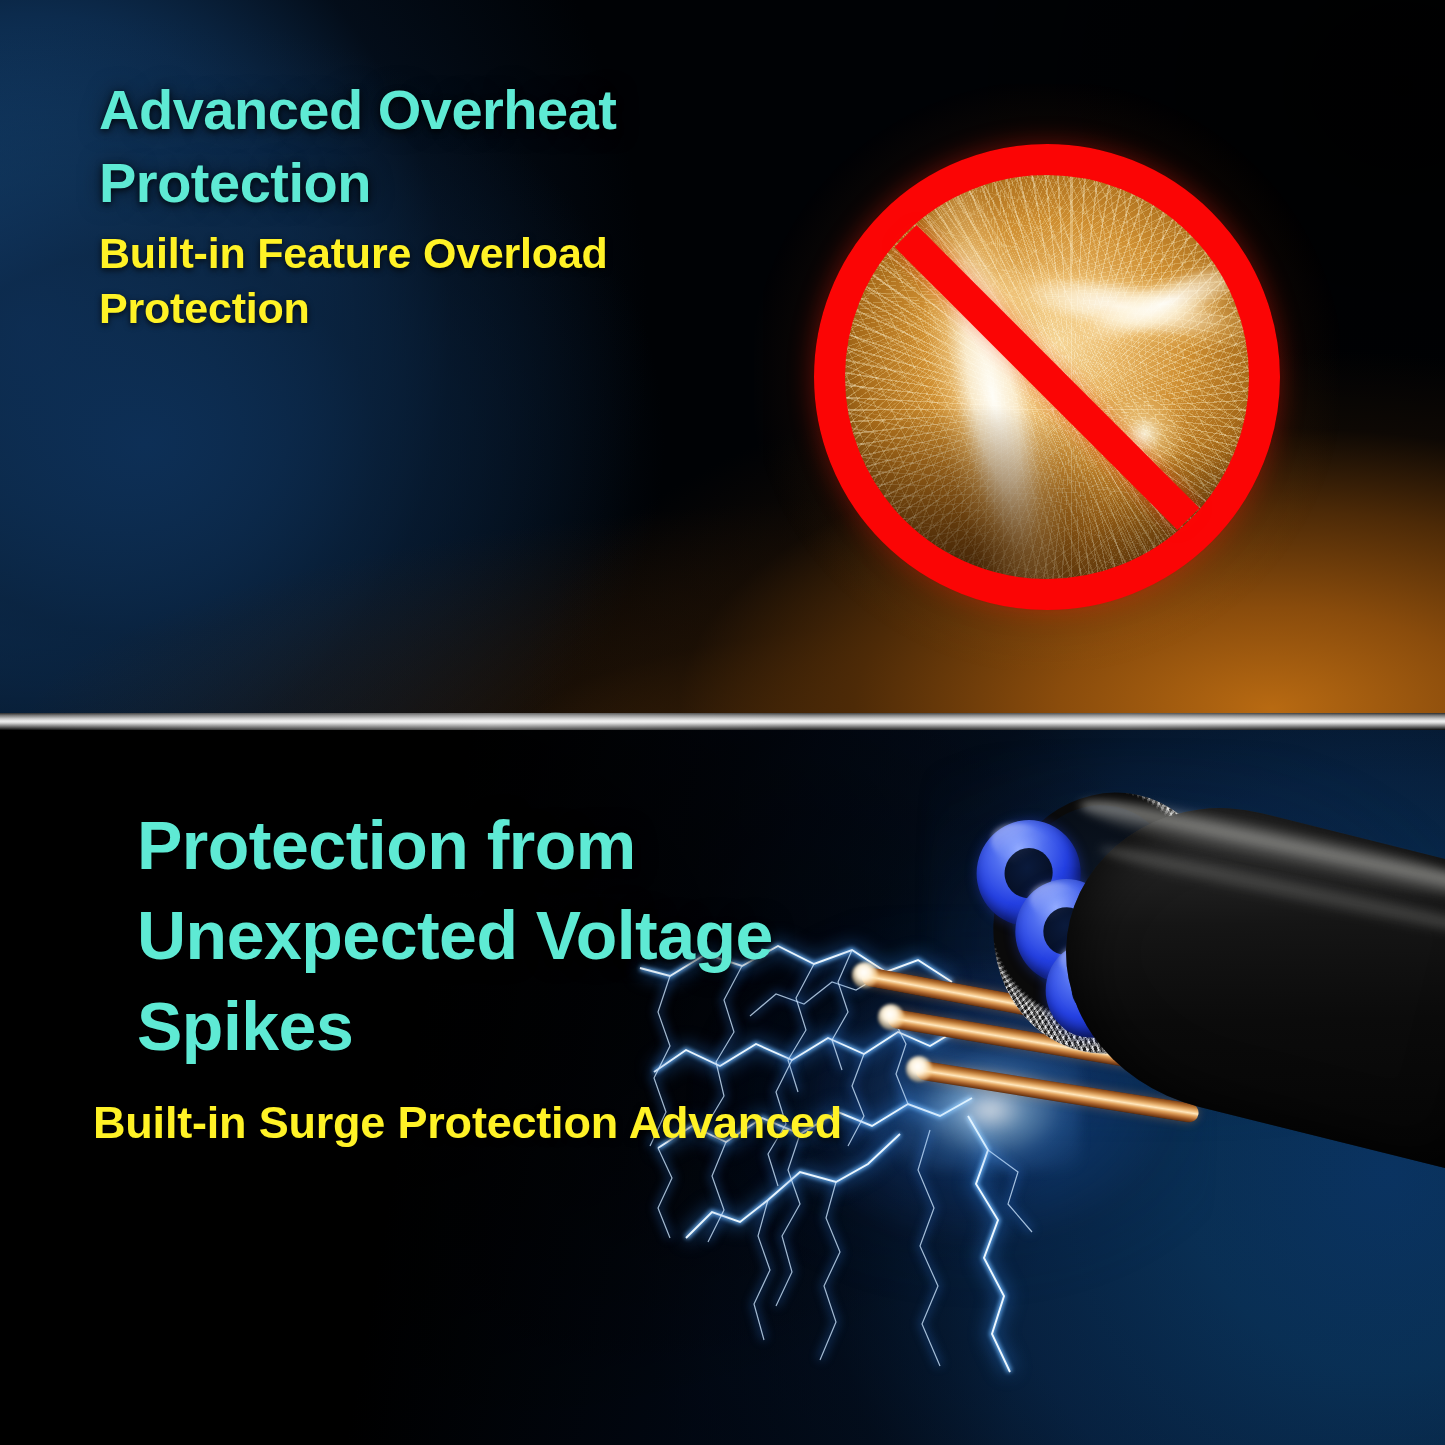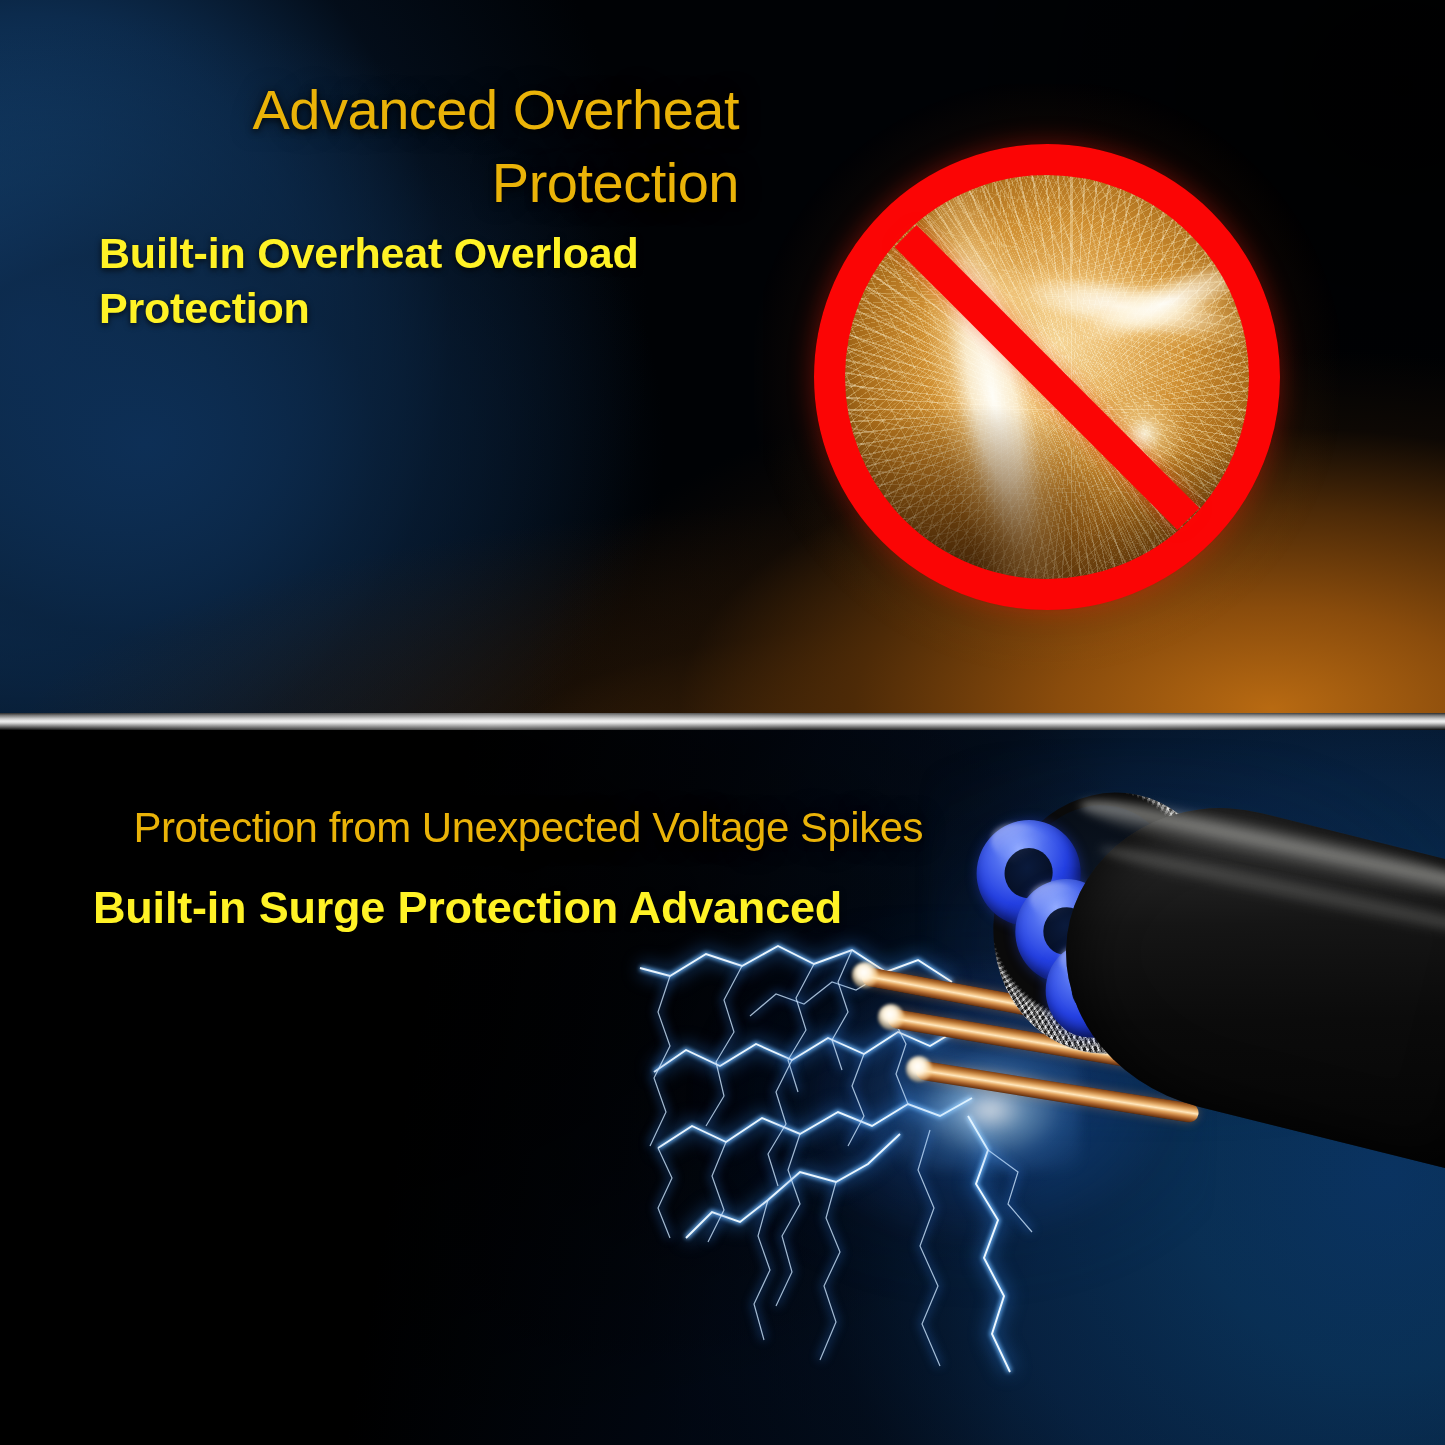--- a/index.html
+++ b/index.html
@@ -108,28 +108,27 @@
         rgba(120,120,120,0.0) 100%);
   }
 
   
   .textblock { position: absolute; z-index: 30; }
   #top-text  { left: 99px; top: 74px;  width: 640px; }
   #bot-text  { left: 93px; top: 800px; width: 830px; }
 
   .headline {
     margin: 0;
-    color: #eab308;
-    font-weight: 400;
+    color: #5eead4;
+    font-weight: 700;
     letter-spacing: -0.5px;
     text-shadow: 0 2px 7px rgba(0,0,0,0.85), 0 0 22px rgba(0,0,0,0.5);
-    text-align: right;
   }
   #top-text .headline { font-size: 56px; line-height: 1.30; }
-  #bot-text .headline { font-size: 42px; line-height: 1.33; }
+  #bot-text .headline { font-size: 68px; line-height: 1.33; margin-left: 44px; }
 
   .subline {
     margin: 0;
     color: #fff226;
     font-weight: 700;
     letter-spacing: -0.2px;
     text-shadow: 0 2px 6px rgba(0,0,0,0.8);
   }
   #top-text .subline { font-size: 43px; line-height: 1.28; margin-top: 6px; }
   #bot-text .subline { font-size: 45px; line-height: 1.33; margin-top: 22px; }
@@ -442,21 +441,21 @@
         <div class="sp sp-hot"></div>
         <div class="sp sp-shade"></div>
       </div>
 
       <div id="no-ring"></div>
       <div id="no-slash"></div>
     </div>
 
     <div class="textblock" id="top-text">
       <h2 class="headline">Advanced Overheat Protection</h2>
-      <p class="subline">Built-in Overheat Overload Protection</p>
+      <p class="subline">Built-in Feature Overload Protection</p>
     </div>
   </section>
 
   <div id="divider"></div>
   <div id="divider-sheen"></div>
 
   <section class="panel" id="panel-bot">
     <div class="bg-base-bot"></div>
     <div class="bg-bot-navy"></div>
     <div class="bg-bot-navy2"></div>

